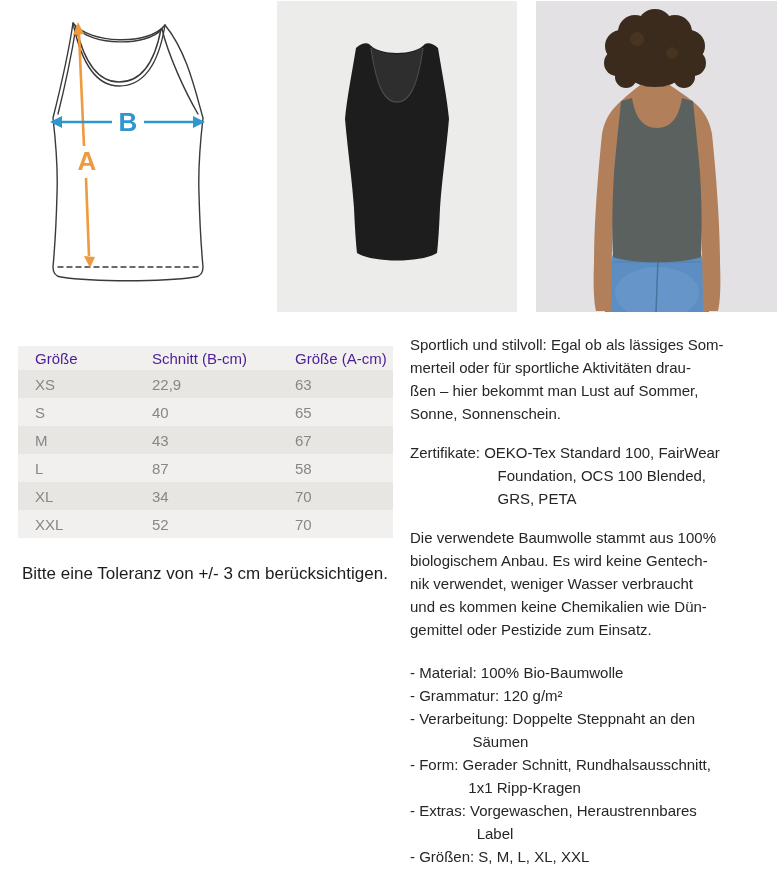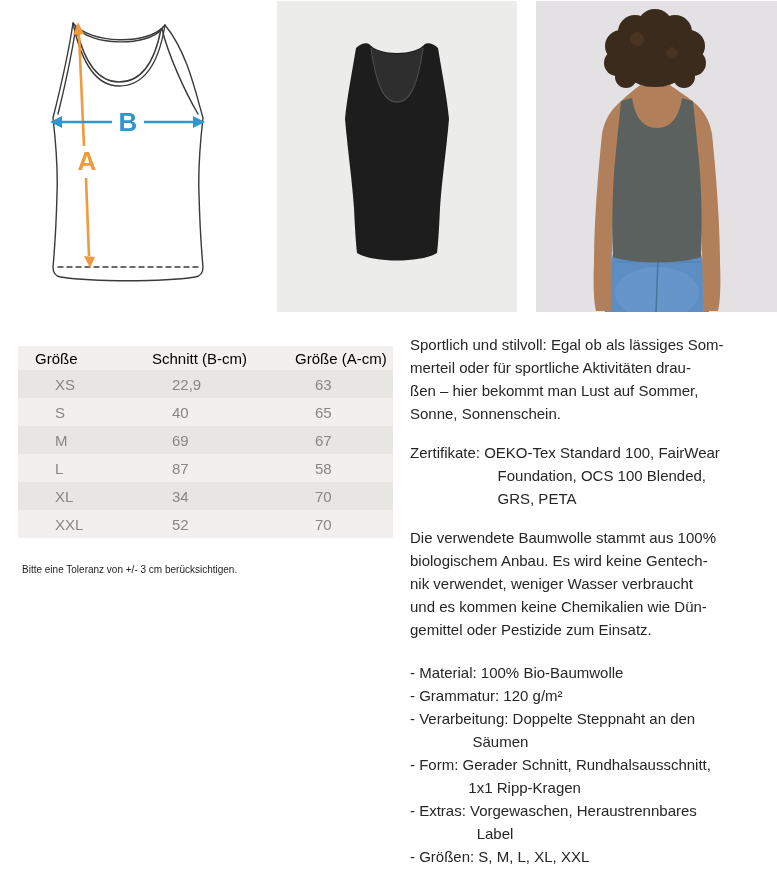--- a/index.html
+++ b/index.html
@@ -8,28 +8,28 @@
   .panel{position:absolute;top:1px;height:311px;}
   #diagram-panel{left:12px;top:6px;width:235px;height:300px;background:#fff;}
   #product-panel{left:277px;width:240px;}
   #model-panel{left:536px;width:241px;}
   svg{display:block;}
   .dim-label{font:bold 26px "Liberation Sans",sans-serif;}
 
   .size-table{position:absolute;left:18px;top:346px;width:375px;
               font-size:15px;color:#878787;}
   .trow{display:grid;grid-template-columns:117px 143px 115px;align-items:center;}
-  .trow.header{height:24px;background:#f1f0ee;color:#000000;}
-  .trow.data{height:28px;padding-left:20px;}
+  .trow.header{height:24px;background:#f1f0ee;color:#4c1d95;}
+  .trow.data{height:28px;}
   .trow.odd{background:#e8e6e3;}
   .trow.even{background:#f1f0ee;}
   .tcell{padding-left:17px;white-space:nowrap;}
 
   .note{position:absolute;left:22px;top:564px;width:375px;
-        font-size:10px;color:#1d1d1d;}
+        font-size:17px;color:#1d1d1d;}
 
   .desc{position:absolute;left:410px;top:333px;width:370px;
         font-size:15px;line-height:23px;color:#262626;}
   .desc p{margin:0 0 16px 0;white-space:pre-wrap;}
   .desc p.cotton{margin-bottom:20px;}
   .desc p.details{margin-bottom:0;}
 </style>
 </head>
 <body>
 
@@ -147,21 +147,21 @@
       <div class="tcell">22,9</div>
       <div class="tcell">63</div>
     </div>
     <div class="trow data even">
       <div class="tcell">S</div>
       <div class="tcell">40</div>
       <div class="tcell">65</div>
     </div>
     <div class="trow data odd">
       <div class="tcell">M</div>
-      <div class="tcell">69</div>
+      <div class="tcell">43</div>
       <div class="tcell">67</div>
     </div>
     <div class="trow data even">
       <div class="tcell">L</div>
       <div class="tcell">87</div>
       <div class="tcell">58</div>
     </div>
     <div class="trow data odd">
       <div class="tcell">XL</div>
       <div class="tcell">34</div>

